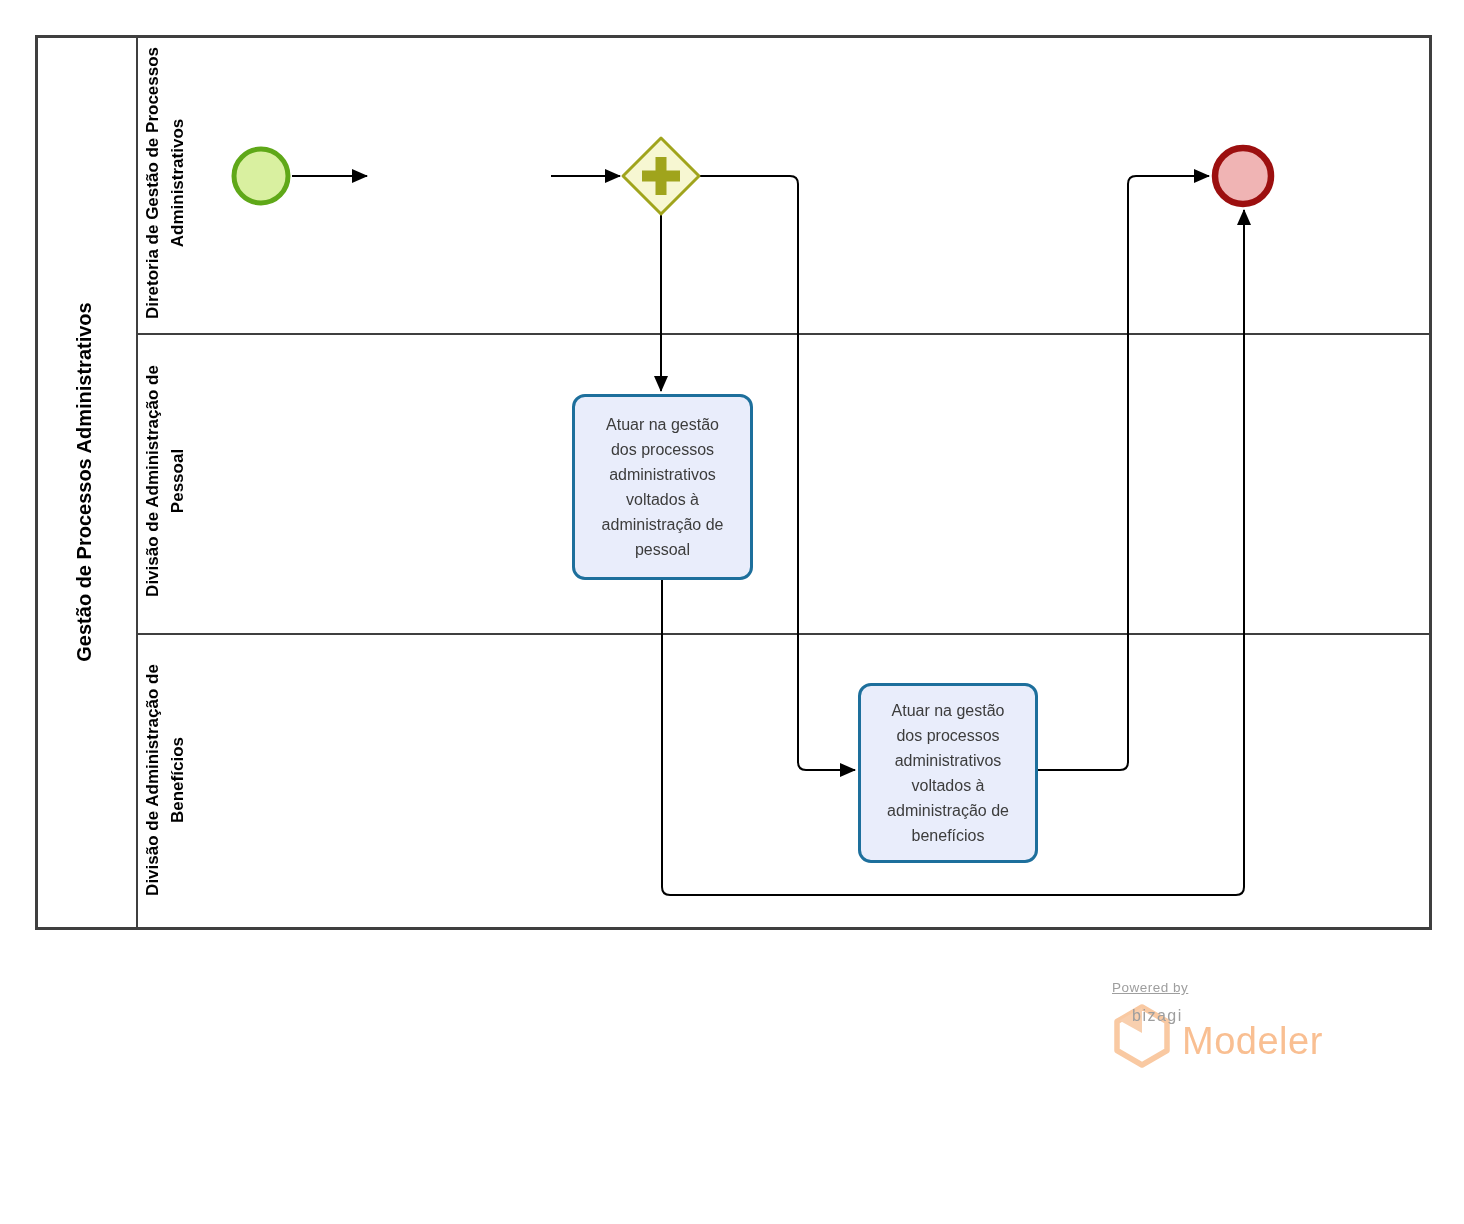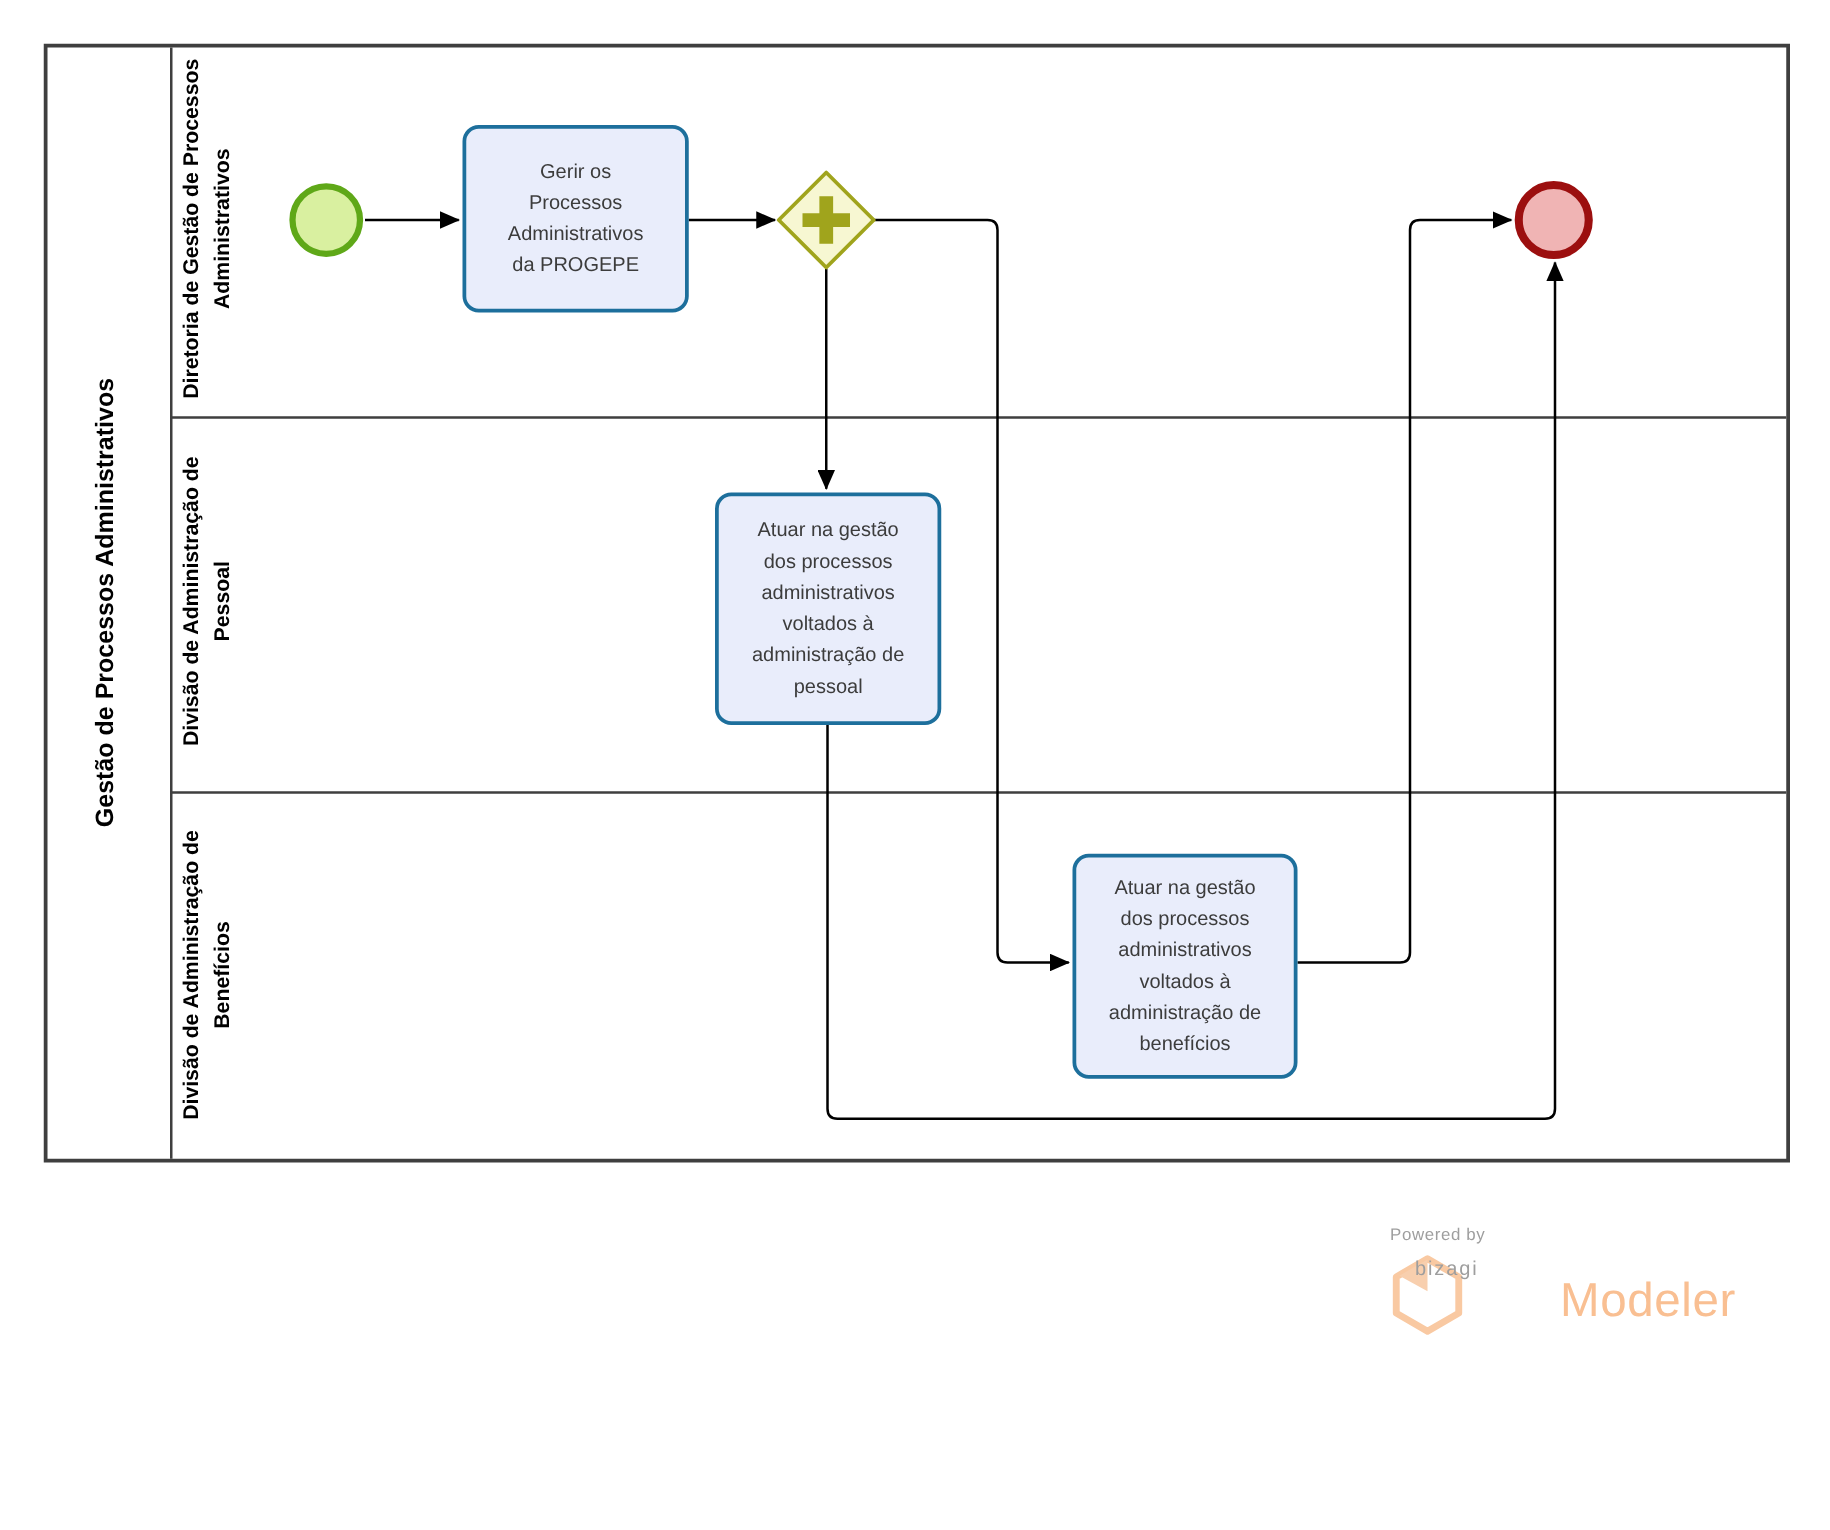--- a/index.html
+++ b/index.html
@@ -41,24 +41,24 @@
   
   svg.layer{position:absolute;left:0;top:0;width:1464px;height:1224px;}
   .flow{fill:none;stroke:var(--flow);stroke-width:2px;}
   .arrowhead{fill:var(--flow);}
   .start-circle{fill:var(--start-fill);stroke:var(--start-border);stroke-width:5px;}
   .end-circle{fill:var(--end-fill);stroke:var(--end-border);stroke-width:6.5px;}
   .gateway-diamond{fill:var(--gateway-fill);stroke:var(--gateway-border);stroke-width:3px;stroke-linejoin:round;}
   .gateway-plus{stroke:var(--gateway-border);stroke-width:11px;fill:none;}
 
   
-  .powered-by{position:absolute;left:1112px;top:980px;font-size:13.5px;color:var(--brand-gray);letter-spacing:0.5px;}
+  .powered-by{position:absolute;left:1112px;top:980px;font-size:13.5px;color:var(--brand-gray);letter-spacing:0.5px;text-decoration:underline;}
   .brand-icon{position:absolute;left:1112px;top:1004px;}
   .brand-bizagi{position:absolute;left:1132px;top:1007px;font-size:16px;color:var(--brand-gray);letter-spacing:1.5px;}
-  .brand-modeler{position:absolute;left:1248px;top:1020px;font-size:38px;font-weight:500;color:var(--brand-orange);letter-spacing:0.5px;}
+  .brand-modeler{position:absolute;left:1182px;top:1020px;font-size:38px;font-weight:500;color:var(--brand-orange);letter-spacing:0.5px;}
 </style>
 </head>
 <body>
 
 <div class="canvas">
 
   <div class="pool">
     <div class="pool-header-divider"></div>
     <div class="lane-divider d1"></div>
     <div class="lane-divider d2"></div>
@@ -84,23 +84,20 @@
     <path class="flow" marker-end="url(#arrow)" d="M 1038 770 H 1120 Q 1128 770 1128 762 V 184 Q 1128 176 1136 176 H 1209"></path>
 
     <circle class="start-circle" cx="261" cy="176" r="27"></circle>
 
     <polygon class="gateway-diamond" points="661,138 699,176 661,214 623,176"></polygon>
     <path class="gateway-plus" d="M661,157 V195 M642,176 H680"></path>
 
     <circle class="end-circle" cx="1243" cy="176" r="28"></circle>
   </svg>
 
-  <div class="task t1">
-    <span>Gerir os Processos Administrativos da PROGEPE</span>
-  </div>
   <div class="task t2">
     <span>Atuar na gestão dos processos administrativos voltados à administração de pessoal</span>
   </div>
   <div class="task t3">
     <span>Atuar na gestão dos processos administrativos voltados à administração de benefícios</span>
   </div>
 
   <div class="powered-by">Powered by</div>
   <svg class="brand-icon" width="60" height="64" viewBox="0 0 60 64">
     <path d="M30 3 L55 17.5 V46.5 L30 61 L5 46.5 V17.5 Z" fill="none" stroke="#f9c9a2" stroke-width="5.5" stroke-linejoin="round"></path>

